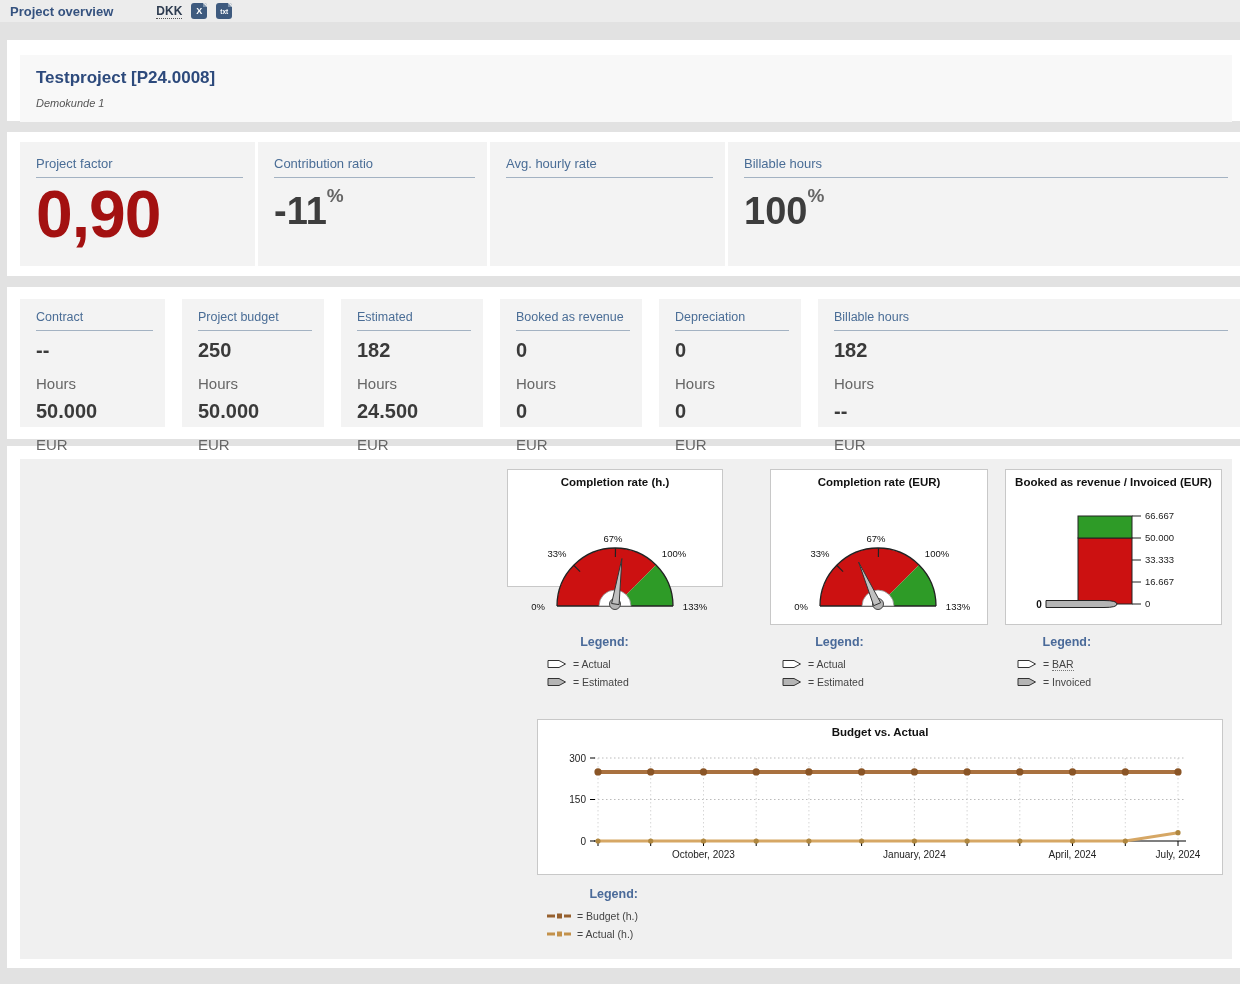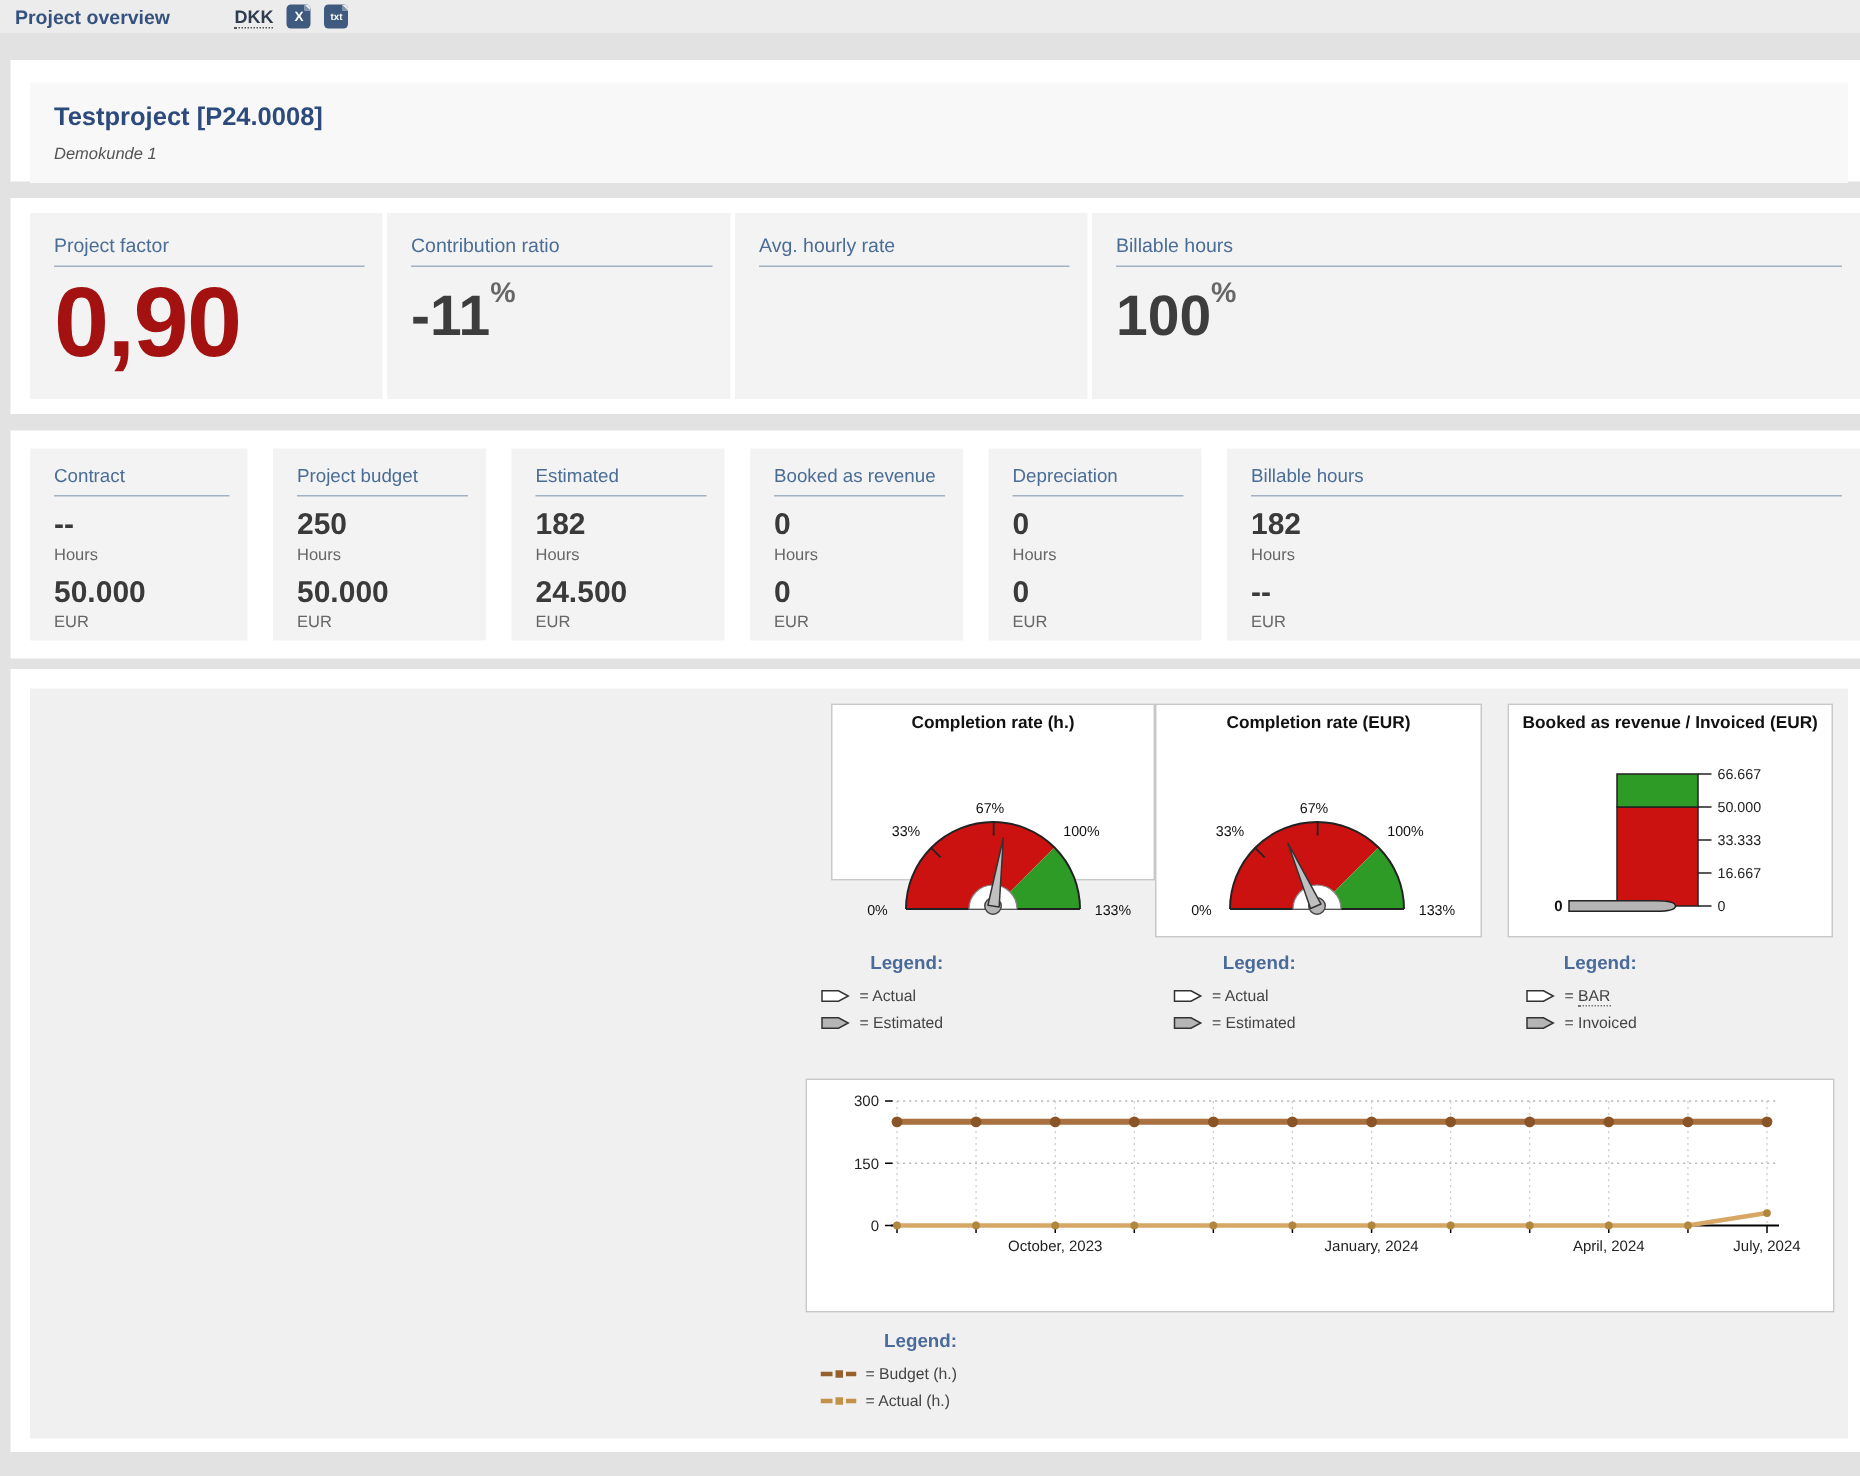--- a/index.html
+++ b/index.html
@@ -40,29 +40,29 @@
   .kpi-sup { font-size:19px; color:#666; vertical-align:22px; font-weight:bold; }
 
   .panel-stats { height:152px; margin-top:11px; padding:12px 0 0 13px;
     display:flex; gap:17px; }
   .stat-card { background:#f3f3f3; height:128px; padding:11px 0 0 16px; }
   .stat-card.s1 { width:145px; }
   .stat-card.s2,.stat-card.s3,.stat-card.s4,.stat-card.s5 { width:142px; }
   .stat-card.s6 { flex:1; }
   .stat-card .card-label { font-size:12.5px; }
   .stat-value { font-size:20px; font-weight:bold; color:#3a3a3a; margin-top:8px; }
-  .stat-unit { font-size:11px; color:#666; margin-top:2px; }
+  .stat-unit { font-size:15px; color:#666; margin-top:13px; }
 
   
   .panel-charts { height:522px; margin-top:7px; padding:13px 8px 0 13px; }
   .charts-card { background:#f0f0f0; height:500px; position:relative; }
   .chart-box { position:absolute; background:#fff; border:1px solid #c8c8c8; }
   .chart-box .chart-title { text-align:center; font-size:11.5px; font-weight:bold;
     color:#111; padding-top:6px; height:24px; }
-  #gauge-hours-box { left:534px; top:10px; width:216px; height:118px; }
+  #gauge-hours-box { left:487px; top:10px; width:216px; height:118px; }
   #gauge-eur-box   { left:750px; top:10px; width:218px; height:156px; }
   #bar-box         { left:985px; top:10px; width:217px; height:156px; }
   #line-box        { left:517px; top:260px; width:686px; height:156px; }
 
   .legend-block { position:absolute; }
   #legend-gauge-hours { left:527px; top:176px; }
   #legend-gauge-eur   { left:762px; top:176px; }
   #legend-bar         { left:997px; top:176px; }
   #legend-line        { left:527px; top:428px; }
   .legend-title { font-size:12.5px; font-weight:bold; color:#4a6a99; margin-bottom:9px;text-align:right; }
@@ -262,20 +262,21 @@
       </div>
       <div class="legend-item">
         <svg width="20" height="10">
             <polygon points="1,1.5 12,1.5 18.5,5 12,8.5 1,8.5" fill="#b5b5b5" stroke="#333" stroke-width="1"></polygon>
           </svg>
         <span>= Invoiced</span>
       </div>
     </div>
 
     <div class="chart-box" id="line-box">
+      <div class="chart-title">Budget vs. Actual</div>
       <svg width="684" height="128" viewBox="0 0 684 128">
         <line x1="56" y1="14" x2="648" y2="14" stroke="#bbb" stroke-width="1" stroke-dasharray="1.5 2.5"></line>
         <line x1="56" y1="55.5" x2="648" y2="55.5" stroke="#bbb" stroke-width="1" stroke-dasharray="1.5 2.5"></line>
         <g stroke="#ccc" stroke-width="0.8" stroke-dasharray="1.5 2.5">
           <line x1="60" y1="14" x2="60" y2="97"></line>
             <line x1="112.7" y1="14" x2="112.7" y2="97"></line>
           <line x1="165.5" y1="14" x2="165.5" y2="97"></line>
             <line x1="218.2" y1="14" x2="218.2" y2="97"></line>
           <line x1="270.9" y1="14" x2="270.9" y2="97"></line>
             <line x1="323.6" y1="14" x2="323.6" y2="97"></line>

